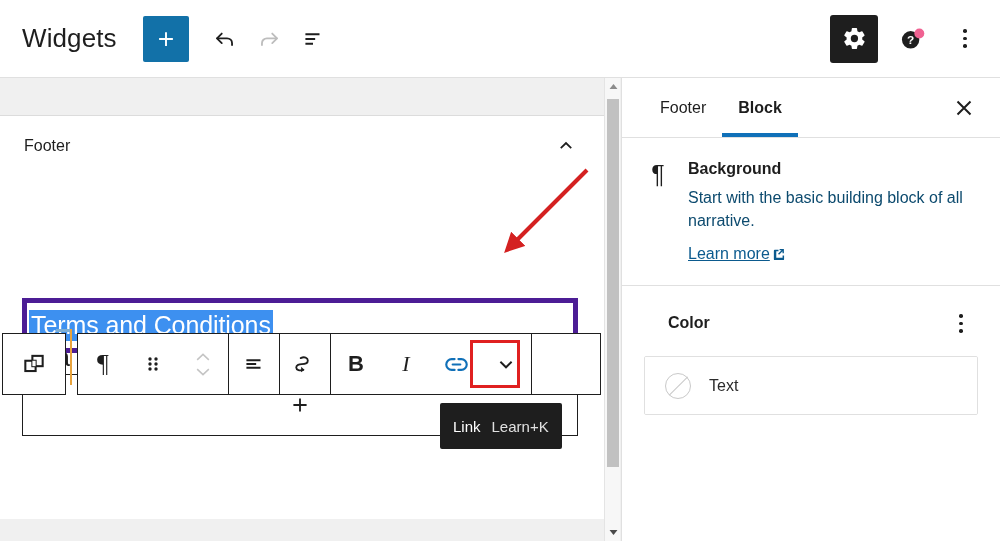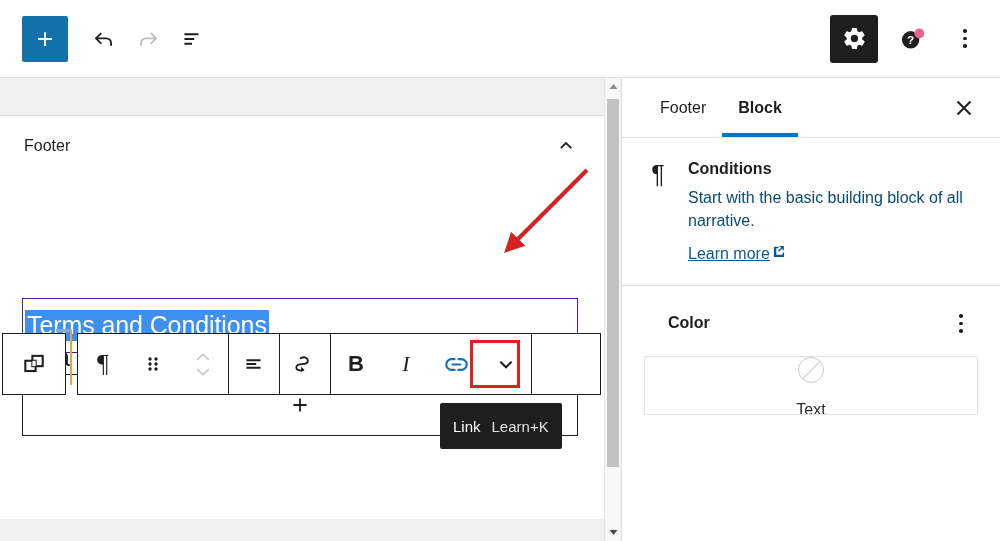--- a/index.html
+++ b/index.html
@@ -151,21 +151,21 @@
     display: flex; align-items: center; justify-content: center;
     cursor: pointer;
   }
 
   .para-block-wrap {
     position: absolute;
     top: 182px;
     left: 22px;
     width: 556px;
     height: 55px;
-    border: 1px solid #4c1d95;
+    border: 5px solid #4c1d95;
     background: #ffffff;
     display: flex;
     align-items: center;
     padding: 0 2px;
   }
   .para-text {
     font-size: 25px;
     color: #ffffff;
     background: #3d90f0;
     line-height: 1.18;
@@ -361,20 +361,21 @@
     color: #0c4a6e;
     line-height: 1.42;
     margin-bottom: 13px;
     max-width: 290px;
   }
   .learn-more {
     font-size: 16px;
     color: #0b5a8e;
     text-decoration: underline;
     display: inline-flex;
+    align-items: center;
     gap: 2px;
     cursor: pointer;
   }
 
   .section-divider {
     height: 1px; background: #e0e0e0;
     margin: 22px 0 0 0;
   }
   .color-section {
     padding: 20px 22px 0 22px;
@@ -403,21 +404,20 @@
     overflow: hidden;
   }
   .color-row {
     height: 57px;
     display: flex;
     align-items: center;
     gap: 18px;
     padding: 0 20px;
     cursor: pointer;
     background: #ffffff;
-    flex-direction: column;
   }
   .color-row + .color-row { border-top: 1px solid #e8e8e8; }
   .swatch-none {
     width: 26px; height: 26px;
     border-radius: 50%;
     border: 1px solid #c9c9c9;
     position: relative;
     flex-shrink: 0;
   }
   .swatch-none::after {
@@ -431,20 +431,21 @@
   }
   .color-label { font-size: 16px; color: #2b2b2b; }
 </style>
 </head>
 <body>
 
 <div id="app">
 
   <div class="header">
     <div class="header-left">
+      <div class="app-title">Widgets</div>
 
       <button class="add-block-btn">
         <svg width="22" height="22" viewBox="0 0 24 24">
           <path d="M12 4.5v15M4.5 12h15" stroke="#ffffff" stroke-width="2.1" stroke-linecap="butt"></path>
         </svg>
       </button>
 
       <button class="hdr-icon-btn">
         <svg width="26" height="26" viewBox="0 0 24 24">
           <path d="M9 7L4.6 11.4 9 15.8" fill="none" stroke="#1e1e1e" stroke-width="1.7" stroke-linecap="round" stroke-linejoin="round"></path>
@@ -638,21 +639,21 @@
       <button class="sb-close">
         <svg width="24" height="24" viewBox="0 0 24 24">
           <path d="M5.5 5.5l13 13M18.5 5.5l-13 13" stroke="#1e1e1e" stroke-width="2" stroke-linecap="butt"></path>
         </svg>
       </button>
     </div>
 
     <div class="block-card">
       <div class="block-icon">¶</div>
       <div class="block-meta">
-        <div class="block-name">Conditions</div>
+        <div class="block-name">Background</div>
         <div class="block-desc">Start with the basic building block of all narrative.</div>
         <span class="learn-more">
           <span>Learn more</span>
           <svg width="13" height="13" viewBox="0 0 14 14">
             <path d="M3 2h4v1.6H4.6v6.8h6.8V8H13v4a1 1 0 01-1 1H3a1 1 0 01-1-1V3a1 1 0 011-1z" fill="#0b5a8e"></path>
             <path d="M8.2 1h4.6v4.6h-1.5V3.5L7.6 7.3 6.5 6.2l3.8-3.7H8.2z" fill="#0b5a8e"></path>
           </svg>
         </span>
       </div>
     </div>

